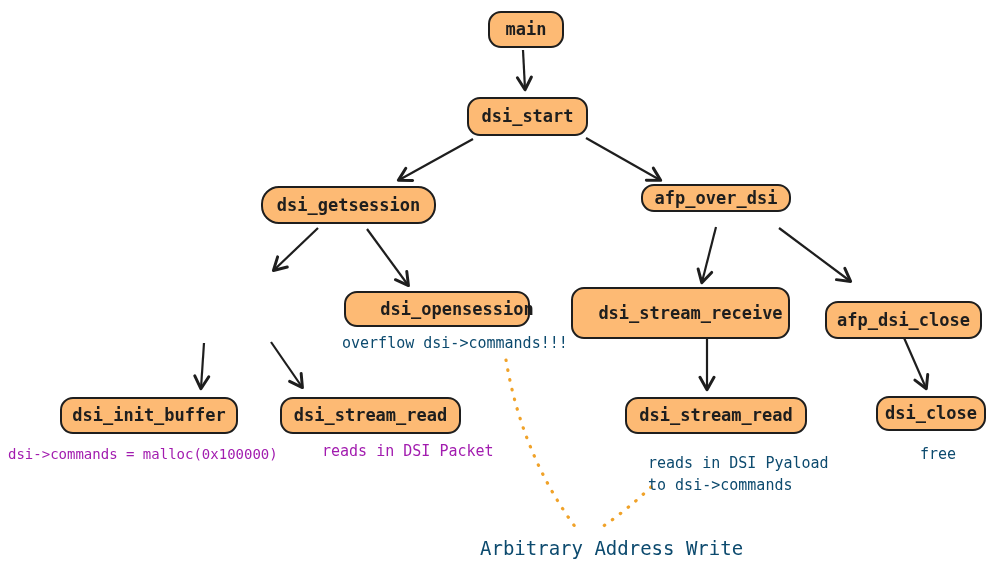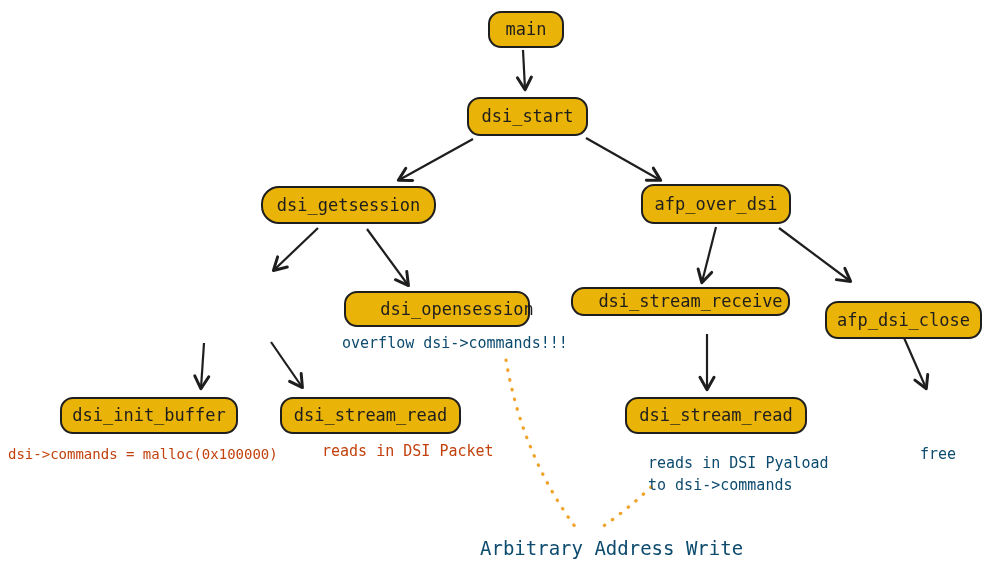--- a/index.html
+++ b/index.html
@@ -11,38 +11,39 @@
     overflow:hidden;
   }
   .node{
     position:absolute;
     display:flex;
     flex-direction:column;
     align-items:center;
     justify-content:center;
     border:2.6px solid #1e1e1e;
     border-radius:13px;
-    background:#eab308;
+    background:#fdba74;
     color:#1e1e1e;
     font-size:17px;
     line-height:1.35;
     white-space:nowrap;
     box-sizing:border-box;
     z-index:2;
+    font-weight:bold;
   }
   .edges{position:absolute;left:0;top:0;z-index:1;}
   .annot{
     position:absolute;
     font-size:15px;
     line-height:1.45;
     white-space:nowrap;
     z-index:2;
   }
   .annot.red{color:#0c4a6e;}
-  .annot.blue{color:#c2410c;}
+  .annot.blue{color:#a21caf;}
   .annot.big{font-size:19px;}
 </style>
 </head>
 <body>
 
 <div id="canvas">
 
   <svg class="edges" width="999" height="571" viewBox="0 0 999 571">
     <defs>
       <marker id="arrow" viewBox="0 0 12 12" refX="9.5" refY="6" markerWidth="8.5" markerHeight="8.5" orient="auto-start-reverse">
@@ -71,49 +72,52 @@
   </div>
 
   <div class="node" style="left:467px;top:97px;width:121px;height:39px;">
     <span>dsi_start</span>
   </div>
 
   <div class="node" style="left:261px;top:186px;width:175px;height:38px;border-radius:18px;">
     <span>dsi_getsession</span>
   </div>
 
-  <div class="node" style="left:641px;top:184px;width:150px;height:40px;">
+  <div class="node" style="left:641px;top:184px;width:150px;height:28px;">
     <span>afp_over_dsi</span>
   </div>
 
 
   <div class="node" style="left:344px;top:291px;width:186px;height:36px;padding-left:40px;">
     <span>dsi_opensession</span>
   </div>
 
-  <div class="node" style="left:571px;top:287px;width:219px;height:29px;padding-left:20px;">
+  <div class="node" style="left:571px;top:287px;width:219px;height:52px;padding-left:20px;">
     <span>dsi_stream_receive</span>
   </div>
 
   <div class="node" style="left:825px;top:301px;width:157px;height:38px;">
     <span>afp_dsi_close</span>
   </div>
 
   <div class="node" style="left:60px;top:397px;width:178px;height:37px;">
     <span>dsi_init_buffer</span>
   </div>
 
   <div class="node" style="left:280px;top:397px;width:181px;height:37px;">
     <span>dsi_stream_read</span>
   </div>
 
   <div class="node" style="left:625px;top:397px;width:182px;height:37px;">
     <span>dsi_stream_read</span>
   </div>
 
+  <div class="node" style="left:876px;top:396px;width:110px;height:35px;">
+    <span>dsi_close</span>
+  </div>
 
   <div class="annot red" style="left:342px;top:333px;">overflow dsi-&gt;commands!!!</div>
 
   <div class="annot blue" style="left:8px;top:444px;font-size:14px;">dsi-&gt;commands = malloc(0x100000)</div>
 
   <div class="annot blue" style="left:322px;top:441px;">reads in DSI Packet</div>
 
   <div class="annot red" style="left:648px;top:441px;margin-top:12px;">
     <div>reads in DSI Pyaload</div>
     <div>to dsi-&gt;commands</div>

